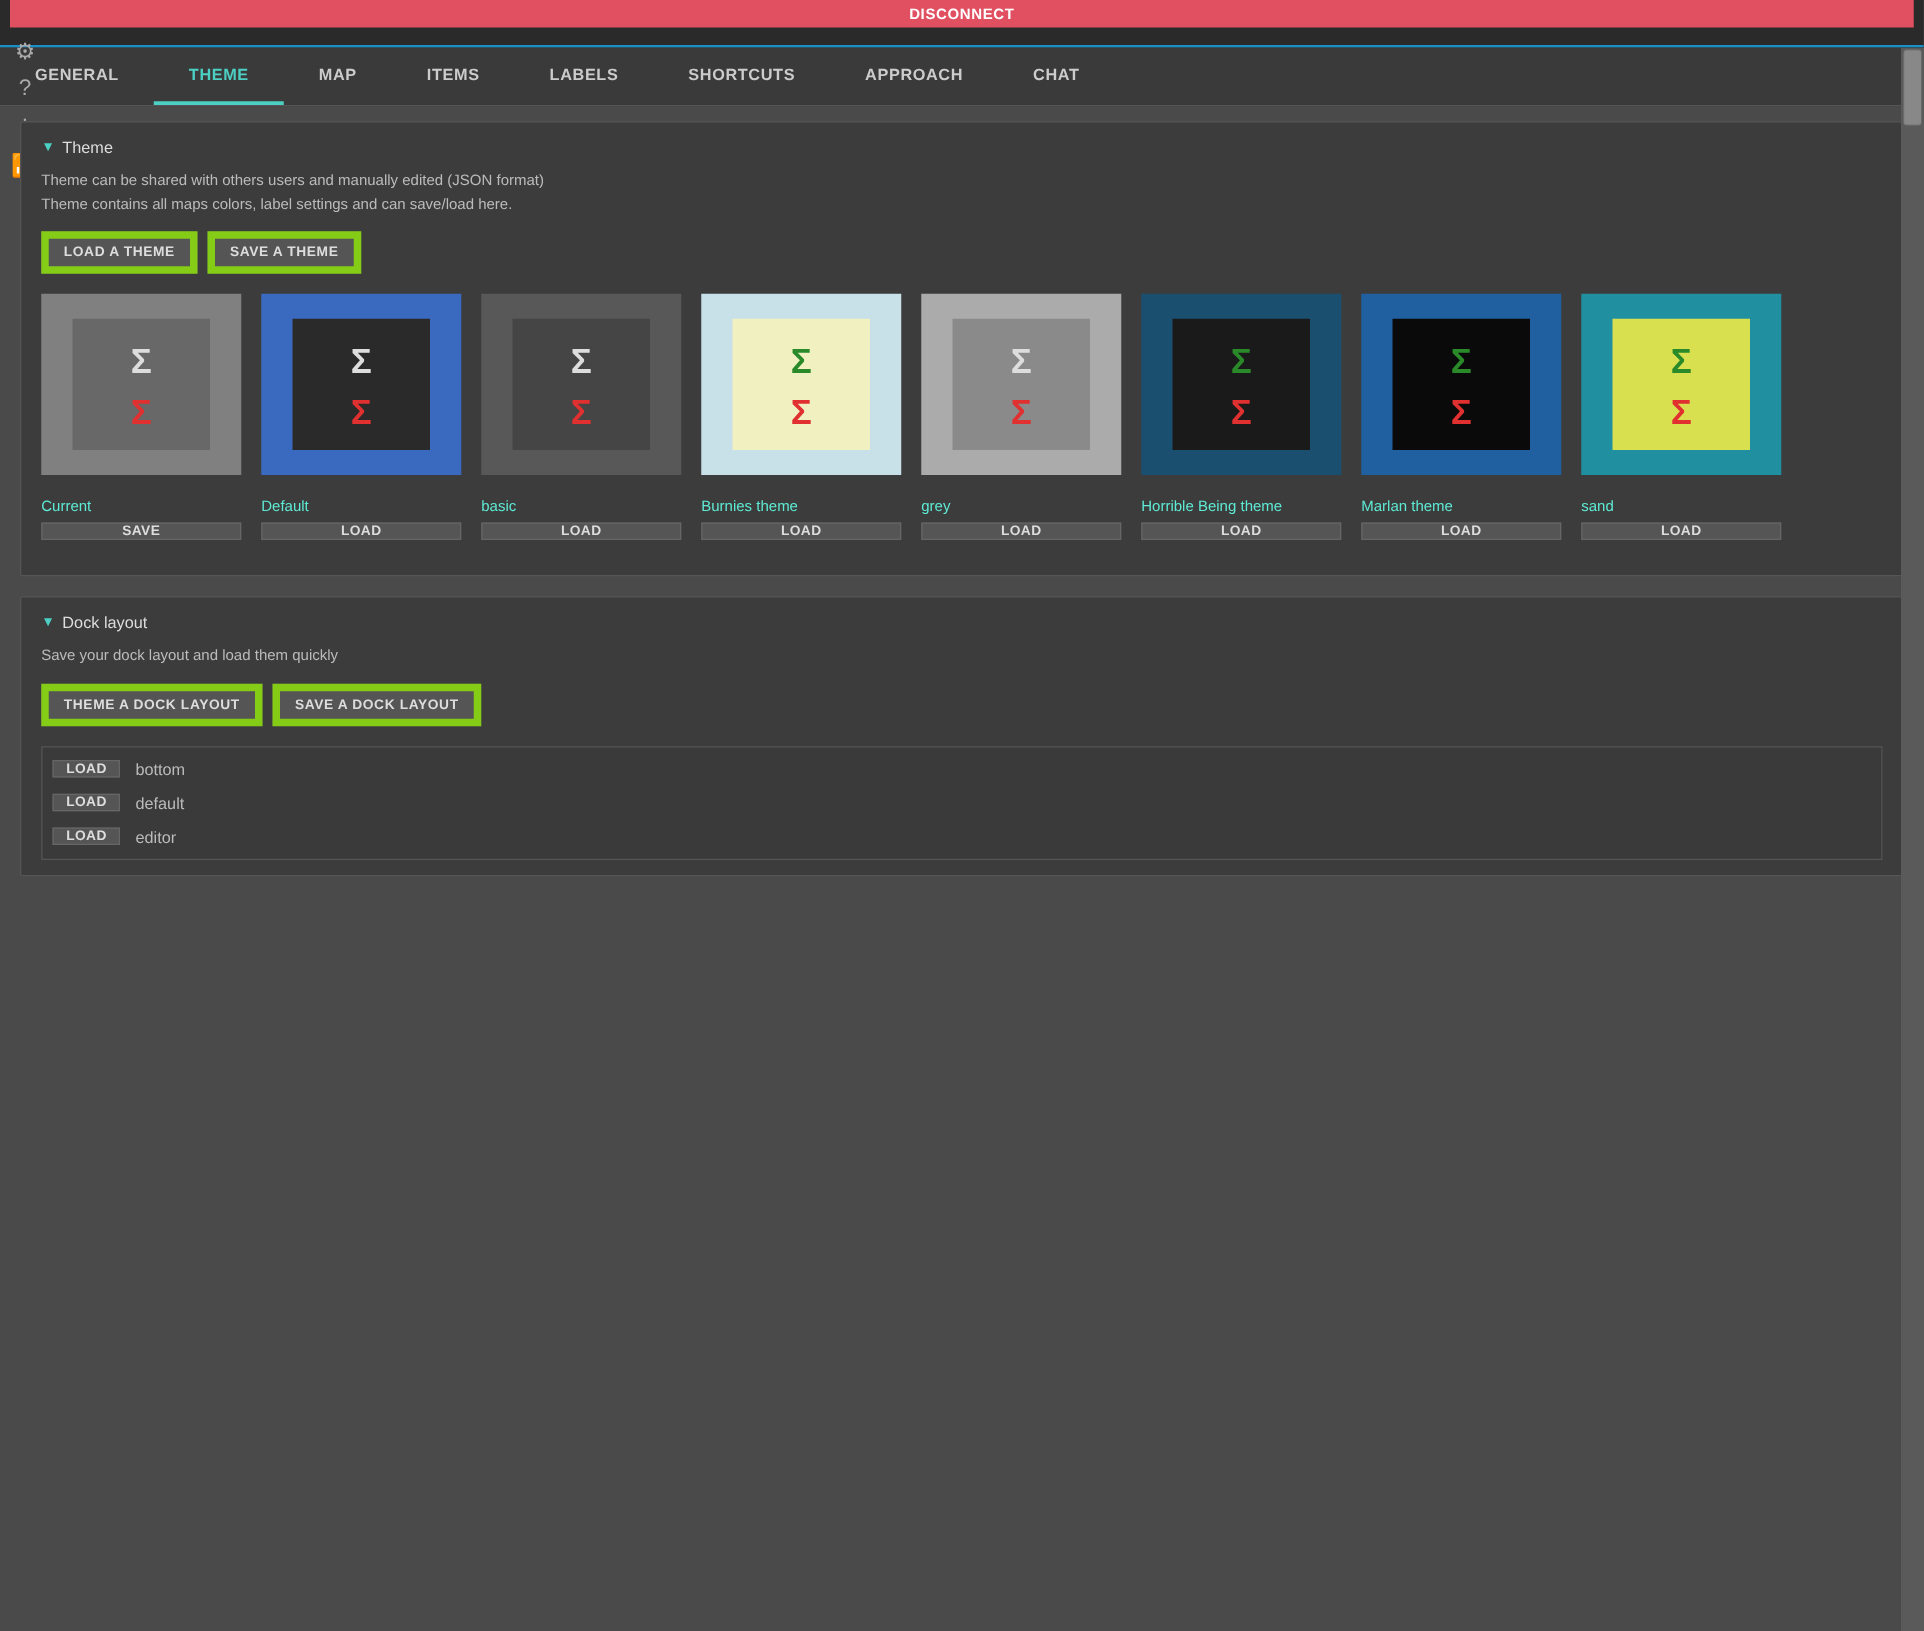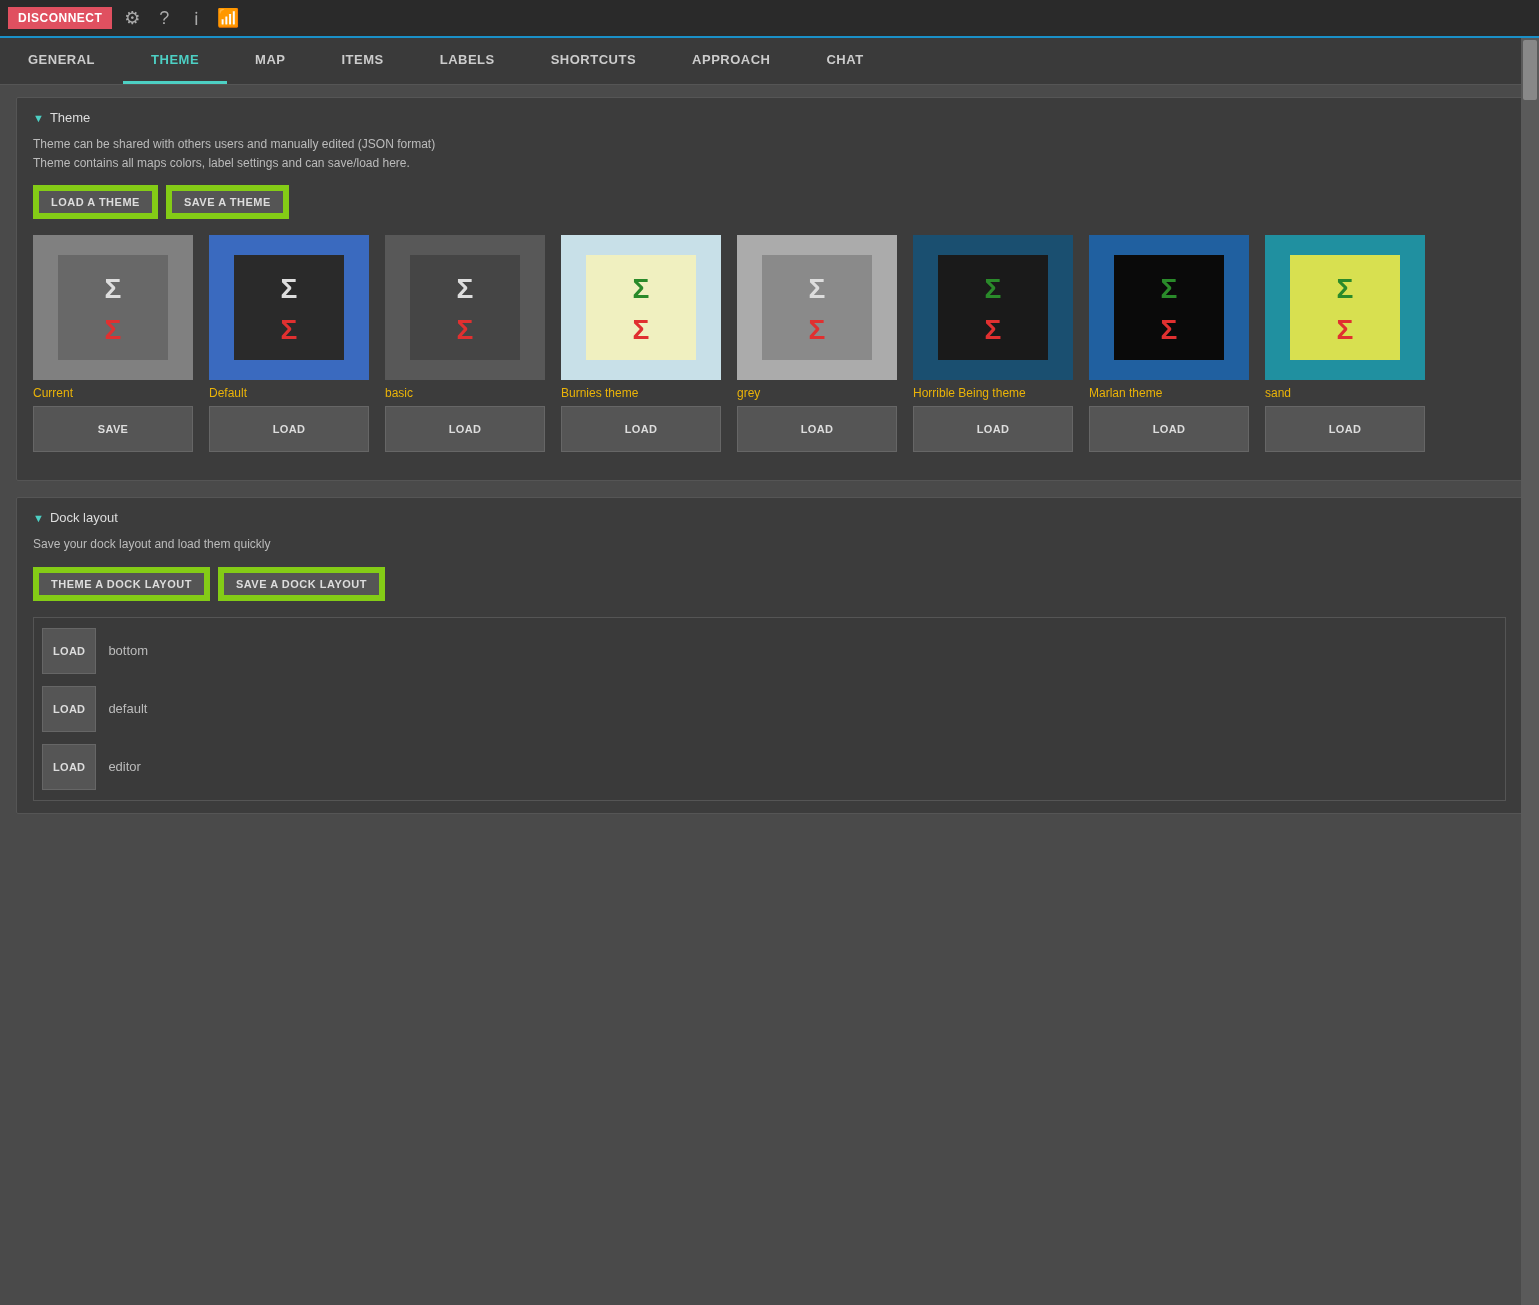--- a/index.html
+++ b/index.html
@@ -10,24 +10,24 @@
       color: #ddd;
       width: 1539px;
       min-height: 1305px;
     }
 
     
     .top-bar {
       background: #2a2a2a;
       height: 38px;
       display: flex;
-      align-items: center;
       padding: 0 8px;
       gap: 8px;
       border-bottom: 2px solid #1a90c8;
+      flex-direction: column;
     }
     .disconnect-btn {
       background: #e05060;
       color: white;
       border: none;
       padding: 4px 10px;
       font-size: 12px;
       font-weight: bold;
       cursor: pointer;
       letter-spacing: 0.5px;
@@ -113,21 +113,21 @@
       padding: 5px 12px;
       font-size: 11px;
       font-weight: bold;
       cursor: pointer;
       letter-spacing: 0.5px;
     }
     .btn-small {
       background: #555;
       color: #ddd;
       border: 1px solid #666;
-      padding: 16px 10px;
+      padding: 0 10px;
       font-size: 11px;
       font-weight: bold;
       cursor: pointer;
       letter-spacing: 0.3px;
     }
 
     
     .theme-grid {
       display: flex;
       flex-wrap: wrap;
@@ -173,22 +173,22 @@
       font-weight: bold;
       color: #e03030;
       position: absolute;
       bottom: 14px;
       left: 50%;
       transform: translateX(-50%);
     }
 
     .theme-label {
       font-size: 12px;
-      color: #eab308;
-      margin-top: 6px;
+      color: #5eead4;
+      margin-top: 18px;
       margin-bottom: 6px;
     }
 
     
     .dock-item {
       display: flex;
       align-items: center;
       gap: 12px;
       padding: 6px 8px;
     }

